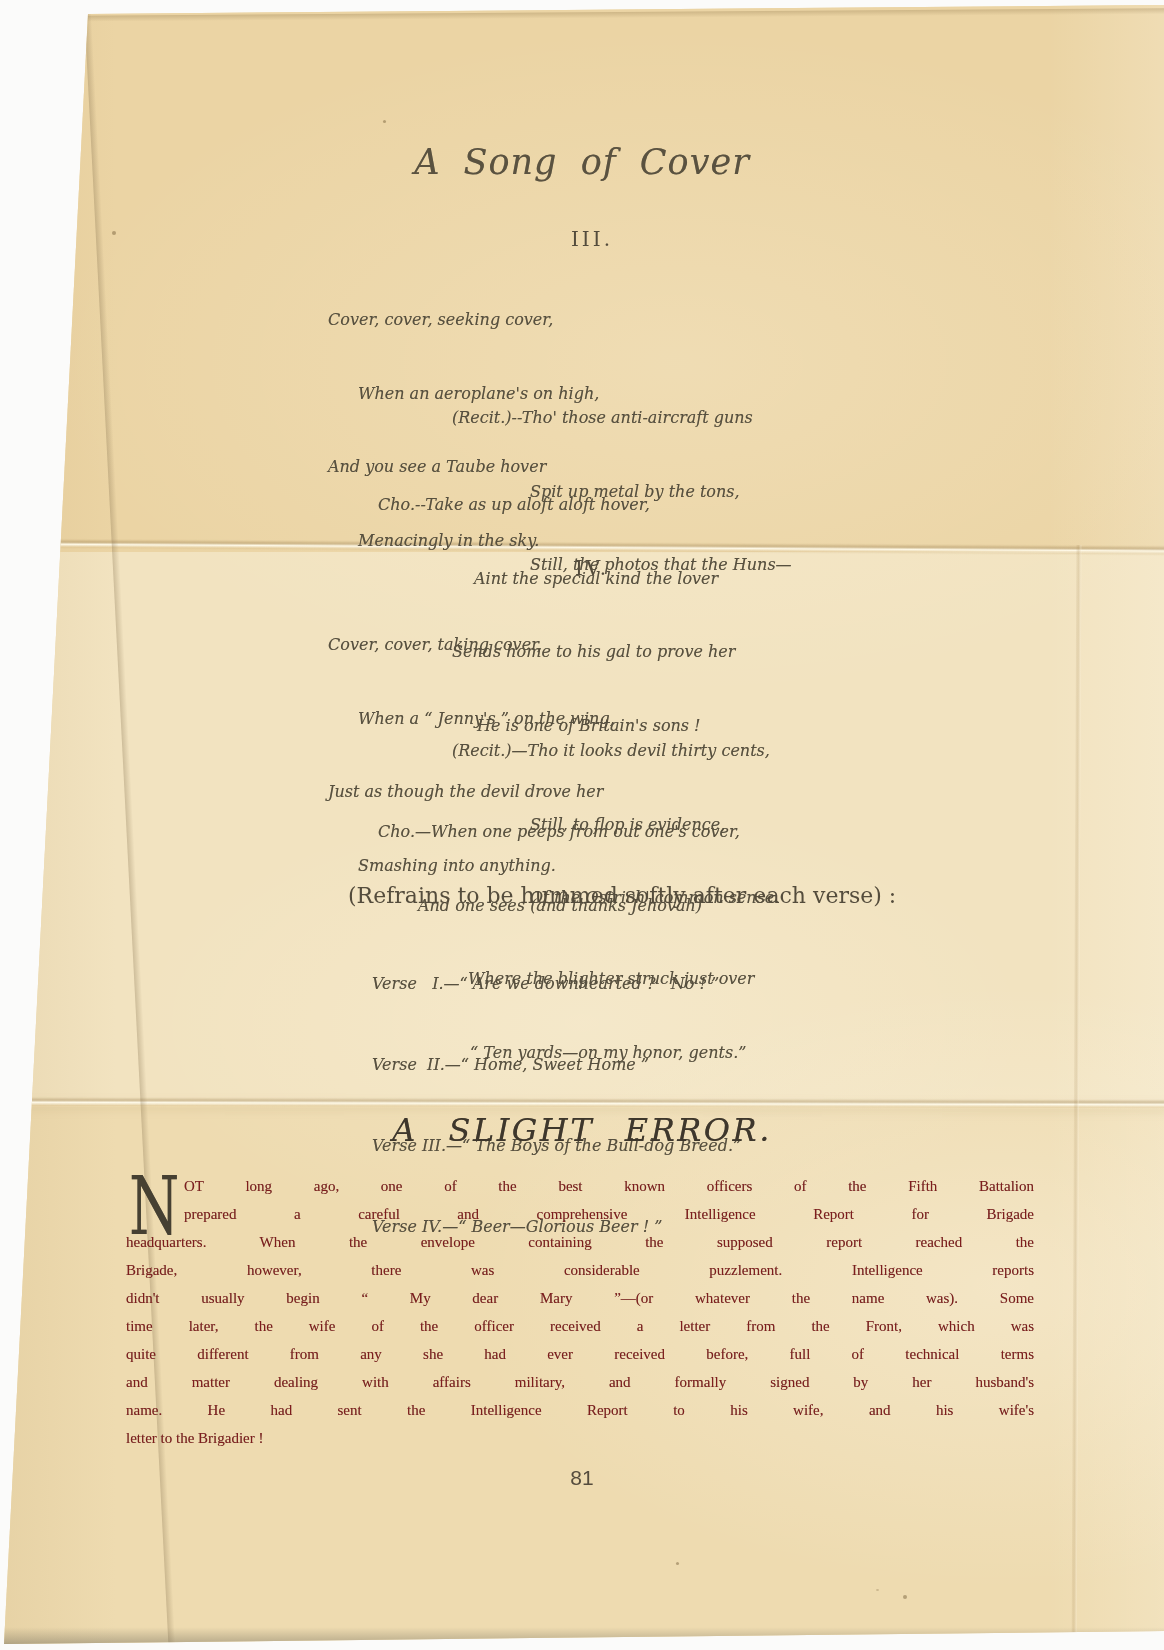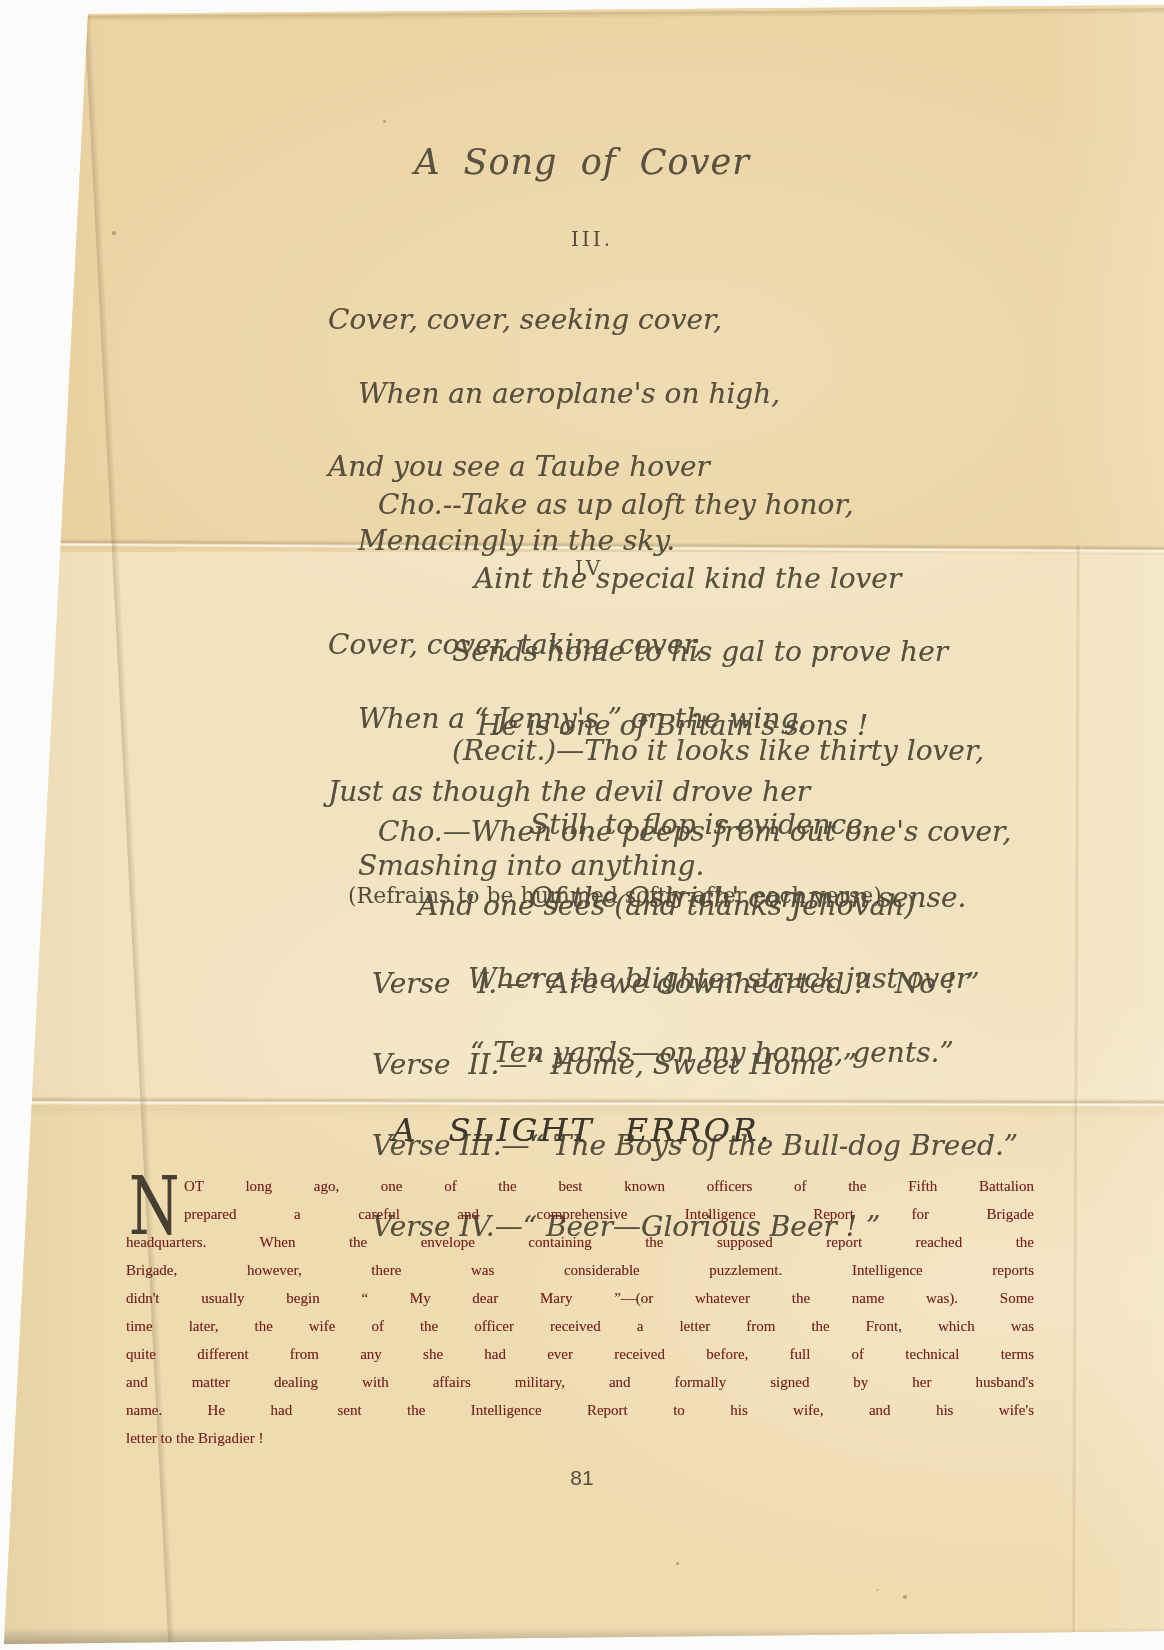--- a/index.html
+++ b/index.html
@@ -30,21 +30,21 @@
       transform-origin:top left;transform:rotate(-2.95deg);
       background:linear-gradient(to right, rgba(130,110,75,0.32), rgba(130,110,75,0));}
   .edge-bottom{position:absolute;left:0;top:1612px;width:1164px;height:38px;
       background:linear-gradient(to bottom, rgba(0,0,0,0) 0%, rgba(150,140,115,0) 40%,
                  rgba(125,118,98,0.45) 80%, rgba(95,90,75,0.78) 100%);}
   .speck{position:absolute;border-radius:50%;background:rgba(110,88,52,0.45);}
 
   
   .abs{position:absolute;}
   .song{font-family:"DejaVu Serif",serif;font-style:italic;color:#57503f;
-        font-size:28px;line-height:24.5px;white-space:pre;
+        font-size:16px;line-height:24.5px;white-space:pre;
         text-shadow:0 0 0.5px rgba(87,80,63,0.45);}
   .centered{left:0;width:1164px;text-align:center;}
   .title{font-size:35px;line-height:40px;word-spacing:11px;letter-spacing:1px;color:#5a5240;}
   .secnum{font-family:"DejaVu Serif",serif;font-style:normal;color:#544c3c;
         font-size:20px;line-height:24px;letter-spacing:3px;}
   .ind{margin-left:30px;}
   .recit .line+.line{margin-left:78px;}
   .cho3 .line:nth-child(2){margin-left:96px;}
   .cho3 .line:nth-child(3){margin-left:74px;}
   .cho3 .line:nth-child(4){margin-left:99px;}
@@ -89,36 +89,41 @@
 
     <div class="abs song title centered" style="top:142px;">A Song of Cover</div>
 
     <div class="abs secnum centered" style="top:227px;margin-left:10px;">III.</div>
     <div class="abs song" style="top:259px;left:328px;">
       <div class="line">Cover, cover, seeking cover,</div>
       <div class="line ind">When an aeroplane's on high,</div>
       <div class="line">And you see a Taube hover</div>
       <div class="line ind">Menacingly in the sky.</div>
     </div>
+    <div class="abs song recit" style="top:357px;left:452px;">
+      <div class="line">(Recit.)--Tho' those anti-aircraft guns</div>
+      <div class="line">Spit up metal by the tons,</div>
+      <div class="line">Still, the photos that the Huns—</div>
+    </div>
     <div class="abs song cho3" style="top:444px;left:378px;">
-      <div class="line">Cho.--Take as up aloft they honor,</div>
+      <div class="line">Cho.--Take as up aloft aloft hover,</div>
       <div class="line">Aint the special kind the lover</div>
       <div class="line">Sends home to his gal to prove her</div>
       <div class="line">He is one of Britain's sons !</div>
     </div>
 
     <div class="abs secnum centered" style="top:556px;margin-left:10px;">IV.</div>
     <div class="abs song" style="top:584px;left:328px;">
       <div class="line">Cover, cover, taking cover,</div>
       <div class="line ind">When a “ Jenny's ” on the wing,</div>
       <div class="line">Just as though the devil drove her</div>
       <div class="line ind">Smashing into anything.</div>
     </div>
     <div class="abs song recit" style="top:690px;left:452px;">
-      <div class="line">(Recit.)—Tho it looks like thirty lover,</div>
+      <div class="line">(Recit.)—Tho it looks devil thirty cents,</div>
       <div class="line">Still, to flop is evidence,</div>
       <div class="line">Of the Ostrich' common sense.</div>
     </div>
     <div class="abs song cho4" style="top:771px;left:378px;">
       <div class="line">Cho.—When one peeps from out one's cover,</div>
       <div class="line">And one sees (and thanks Jehovah)</div>
       <div class="line">Where the blighter struck just over</div>
       <div class="line">“ Ten yards—on my honor, gents.”</div>
     </div>
 

